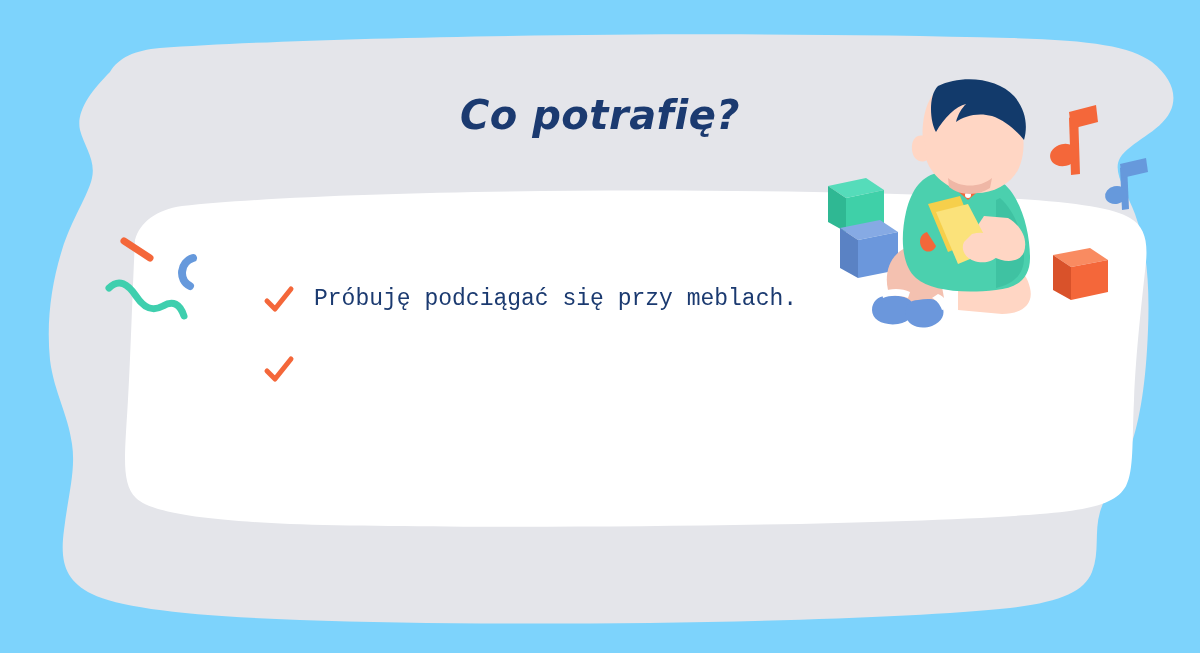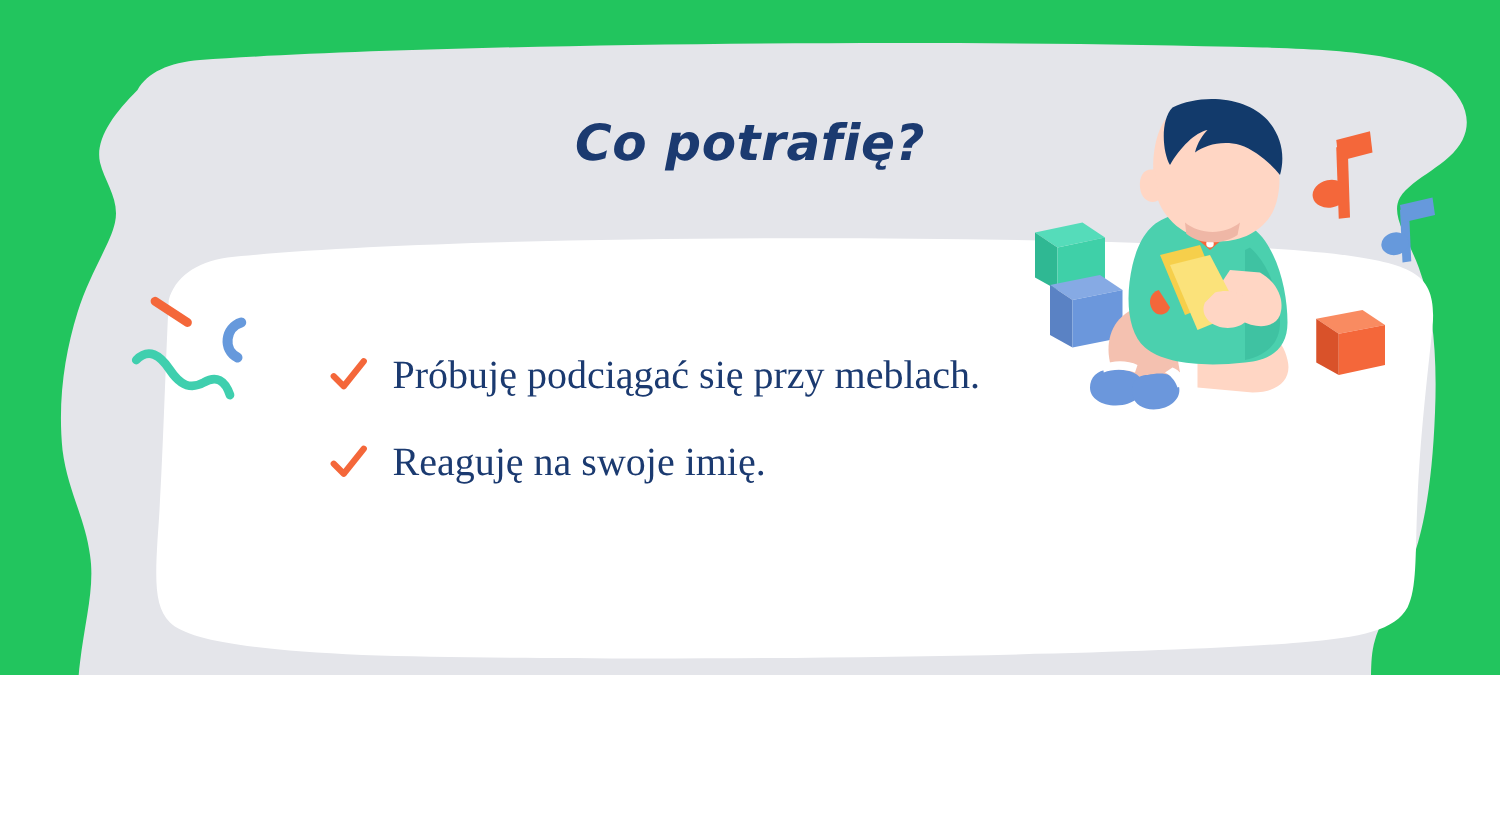--- a/index.html
+++ b/index.html
@@ -6,23 +6,23 @@
     margin: 0;
     padding: 0;
     background: #ffffff;
   }
   body {
     font-family: "Liberation Sans", sans-serif;
   }
   #stage {
     position: relative;
     width: 1200px;
-    height: 540px;
+    height: 653px;
     overflow: hidden;
-    background: #22c55e;
+    background: #7dd3fc;
   }
   .layer {
     position: absolute;
     left: 0;
     top: 0;
     width: 1200px;
     height: 660px;
   }
   #bg-brush, #white-card, #doodles, #illustration {
     pointer-events: none;
@@ -59,22 +59,22 @@
     margin-bottom: 26px;
   }
   .check-icon {
     flex: 0 0 auto;
     width: 34px;
     height: 34px;
     margin-right: 18px;
     display: block;
   }
   .check-label {
-    font-family: Liberation Serif, serif;
-    font-size: 32px;
+    font-family: Liberation Mono, monospace;
+    font-size: 23px;
     color: #1B3A70;
     line-height: 1.1;
     white-space: nowrap;
   }
 </style>
 </head>
 <body>
 
 <div id="stage">
 
@@ -224,18 +224,17 @@
         <path d="M5 18 L13 26 L29 6" stroke="#F4673A" stroke-width="5" stroke-linecap="round" stroke-linejoin="round" fill="none"></path>
       </svg>
       <span class="check-label">Próbuję podciągać się przy meblach.</span>
     </div>
 
 
     <div class="check-row">
       <svg class="check-icon" viewBox="0 0 34 34" xmlns="http://www.w3.org/2000/svg">
         <path d="M5 18 L13 26 L29 6" stroke="#F4673A" stroke-width="5" stroke-linecap="round" stroke-linejoin="round" fill="none"></path>
       </svg>
-      <span class="check-label">Reaguję na swoje imię.</span>
     </div>
 
   </div>
 
 </div>
 
 </body></html>

